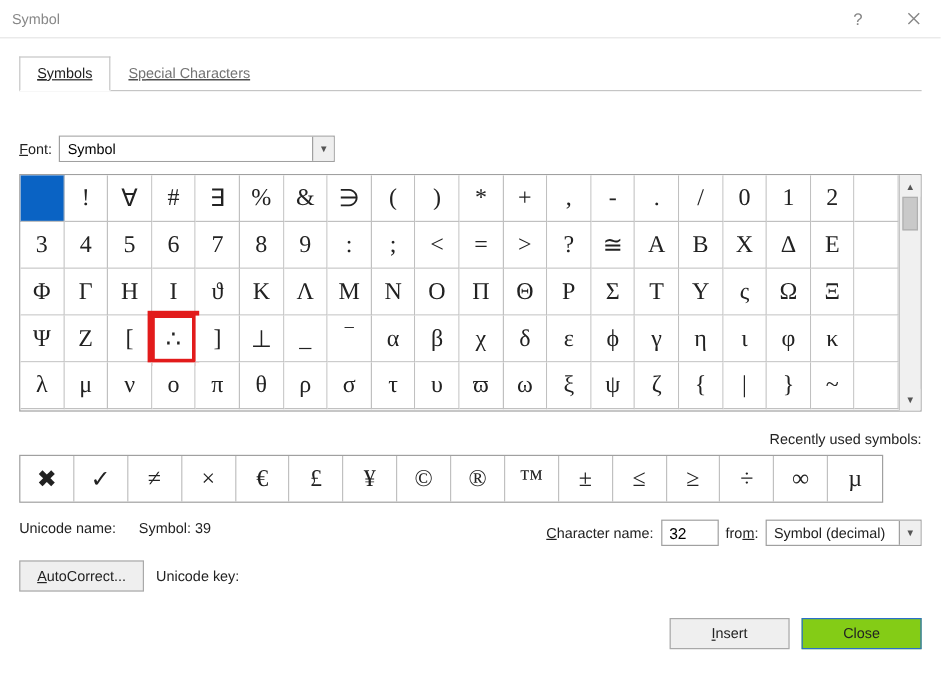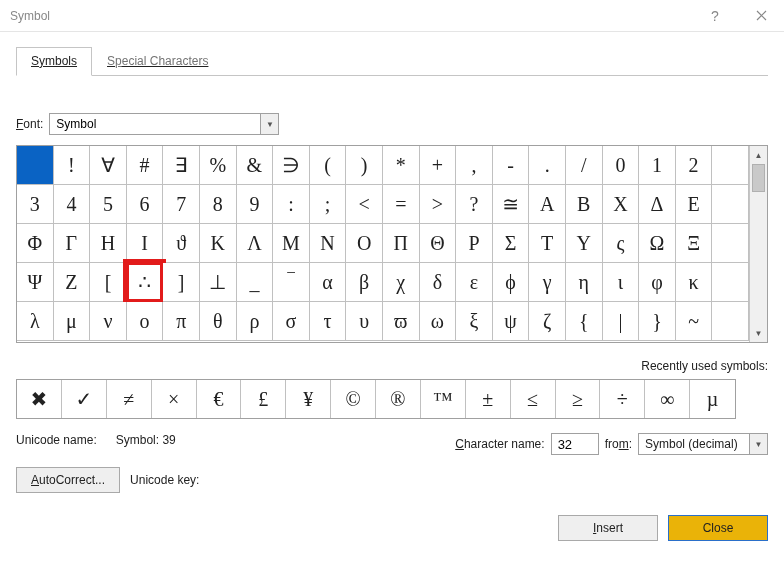--- a/index.html
+++ b/index.html
@@ -183,21 +183,21 @@
   }
   .btn .ul{text-decoration: underline;}
   .footer{
     display:flex;
     justify-content:flex-end;
     gap:10px;
     padding: 12px 16px 14px;
     border-top: none;
   }
   .footer .btn{width:100px;justify-content:center;}
-  .footer .btn.primary{border:1px solid #2a6fc9;background:#eab308;}
+  .footer .btn.primary{border:1px solid #2a6fc9;background:#84cc16;}
 </style>
 </head>
 <body>
 
 <div class="titlebar">
   <span class="title">Symbol</span>
   <div class="tb-btn">?</div>
   <div class="tb-btn">
     <svg width="11" height="11" viewBox="0 0 11 11">
         <path d="M1 1 L10 10 M10 1 L1 10" stroke="#888" stroke-width="1.2" fill="none"></path>

